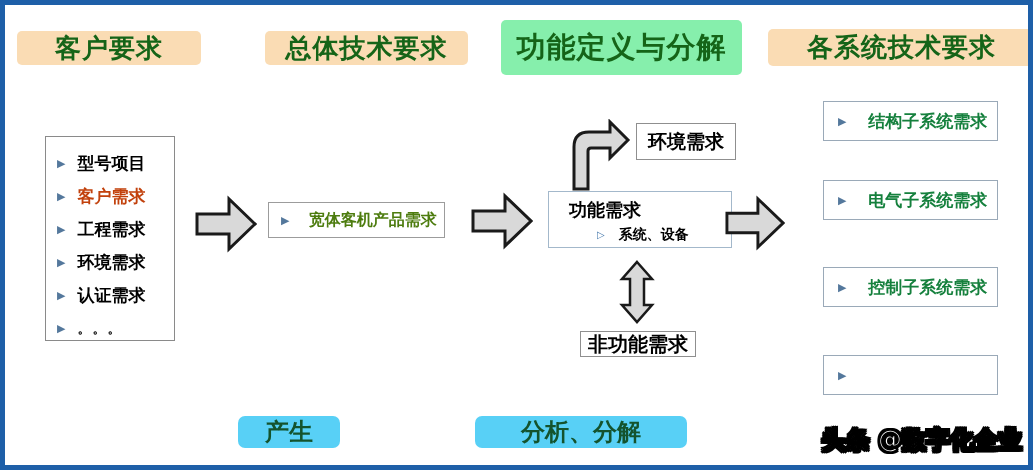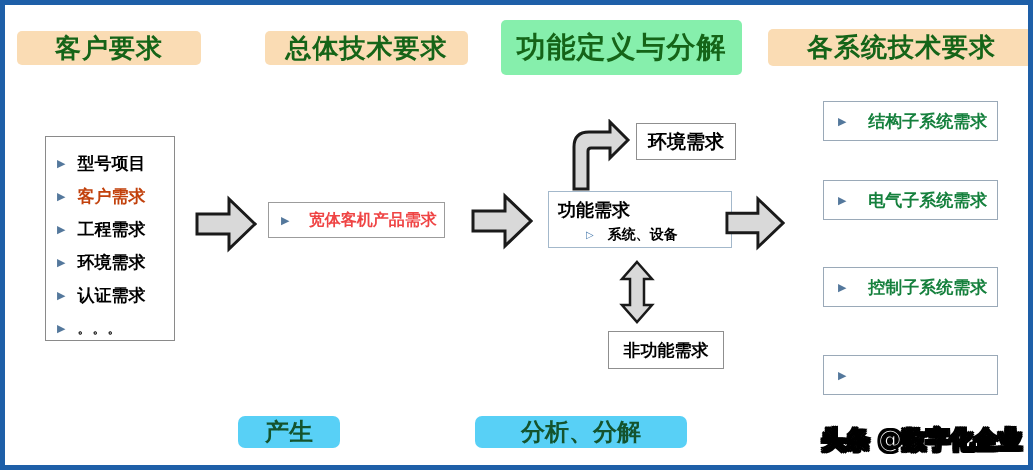--- a/index.html
+++ b/index.html
@@ -60,50 +60,50 @@
 
   
   .product-box {
     left: 263px; top: 197px; width: 177px; height: 36px;
     border-color: #9c9c9c;
     display: flex; align-items: center;
     padding-left: 12px;
   }
   .product-box .label {
     flex: 1; text-align: center;
-    color: #ef4444; font-weight: bold; font-size: 16px; white-space: nowrap;
+    color: #4d7c0f; font-weight: bold; font-size: 16px; white-space: nowrap;
   }
 
   
   .perf-box {
     left: 631px; top: 118px; width: 100px; height: 37px;
     border-color: #8f8f8f;
     display: flex; align-items: center; justify-content: center;
     font-size: 19px; font-weight: bold; color: #000; white-space: nowrap;
   }
 
   
   .func-box {
     left: 543px; top: 186px; width: 184px; height: 57px;
     border-color: #A3B8CB;
-    padding: 6px 0 0 9px;
+    padding: 6px 0 0 20px;
   }
   .func-box .title { font-size: 18px; font-weight: bold; color: #000; white-space: nowrap; }
   .func-box .subrow {
     display: flex; align-items: center; margin: 4px 0 0 28px;
     font-size: 14px; font-weight: bold; color: #000; white-space: nowrap;
   }
   .hollow-bullet { color: #4a7cae; font-size: 10px; margin-right: 14px; line-height: 1; }
 
   
   .nonfunc-box {
-    left: 575px; top: 326px; width: 116px; height: 38px;
+    left: 575px; top: 326px; width: 116px; height: 26px;
     border-color: #8f8f8f;
     display: flex; align-items: center; justify-content: center;
-    font-size: 17px; font-weight: bold; color: #000; white-space: nowrap; margin-left: 28px;
+    font-size: 20px; font-weight: bold; color: #000; white-space: nowrap;
   }
 
   
   .subsys {
     width: 175px; height: 40px; left: 818px;
     display: flex; align-items: center;
     padding-left: 14px;
   }
   .subsys .label {
     flex: 1; text-align: center;

